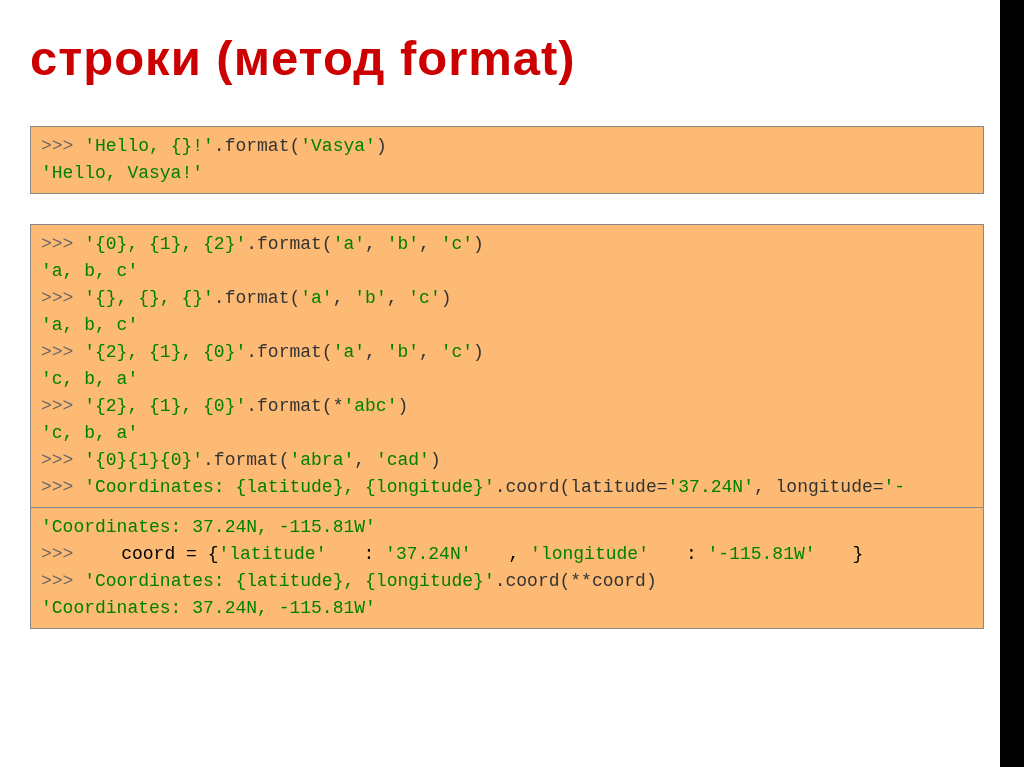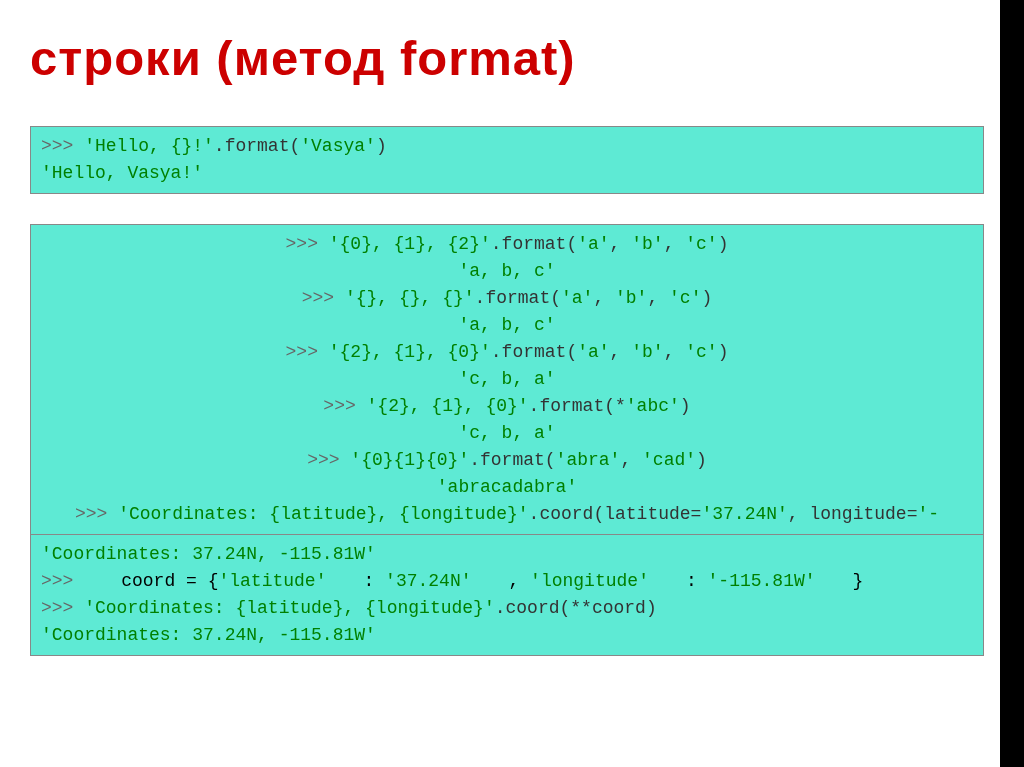--- a/index.html
+++ b/index.html
@@ -33,21 +33,21 @@
       margin-bottom: 40px;
       letter-spacing: 1px;
     }
     .code-box {
       border: 1px solid #888;
       padding: 6px 10px;
       margin-bottom: 10px;
       font-family: 'Courier New', monospace;
       font-size: 18px;
       line-height: 1.5;
-      background: #5eead4;
+      background: #fdba74;
     }
     .code-box-gap {
       margin-bottom: 30px;
     }
     .code-line {
       white-space: pre;
     }
     .prompt { color: #666; }
     .string-green { color: #008000; }
     .method { color: #333; }
@@ -59,31 +59,30 @@
 <body>
 
 <div class="content">
   <h1 class="title">строки (метод format)</h1>
 
   <div class="code-box code-box-gap">
     <div class="code-line"><span class="prompt">&gt;&gt;&gt; </span><span class="string-green">'Hello, {}!'</span><span class="method">.format(</span><span class="string-green">'Vasya'</span><span class="method">)</span></div>
     <div class="code-line output-green">'Hello, Vasya!'</div>
   </div>
 
-  <div class="code-box" style="margin-bottom:0;border-bottom:none;text-align:center;">
+  <div class="code-box" style="margin-bottom:0;border-bottom:none;">
     <div class="code-line"><span class="prompt">&gt;&gt;&gt; </span><span class="string-green">'{0}, {1}, {2}'</span><span class="method">.format(</span><span class="string-green">'a'</span><span class="method">, </span><span class="string-green">'b'</span><span class="method">, </span><span class="string-green">'c'</span><span class="method">)</span></div>
     <div class="code-line output-green">'a, b, c'</div>
     <div class="code-line"><span class="prompt">&gt;&gt;&gt; </span><span class="string-green">'{}, {}, {}'</span><span class="method">.format(</span><span class="string-green">'a'</span><span class="method">, </span><span class="string-green">'b'</span><span class="method">, </span><span class="string-green">'c'</span><span class="method">)</span></div>
     <div class="code-line output-green">'a, b, c'</div>
     <div class="code-line"><span class="prompt">&gt;&gt;&gt; </span><span class="string-green">'{2}, {1}, {0}'</span><span class="method">.format(</span><span class="string-green">'a'</span><span class="method">, </span><span class="string-green">'b'</span><span class="method">, </span><span class="string-green">'c'</span><span class="method">)</span></div>
     <div class="code-line output-green">'c, b, a'</div>
     <div class="code-line"><span class="prompt">&gt;&gt;&gt; </span><span class="string-green">'{2}, {1}, {0}'</span><span class="method">.format(*</span><span class="string-green">'abc'</span><span class="method">)</span></div>
     <div class="code-line output-green">'c, b, a'</div>
     <div class="code-line"><span class="prompt">&gt;&gt;&gt; </span><span class="string-green">'{0}{1}{0}'</span><span class="method">.format(</span><span class="string-green">'abra'</span><span class="method">, </span><span class="string-green">'cad'</span><span class="method">)</span></div>
-    <div class="code-line output-green">'abracadabra'</div>
     <div class="code-line"><span class="prompt">&gt;&gt;&gt; </span><span class="string-green">'Coordinates: {latitude}, {longitude}'</span><span class="method">.coord(latitude=</span><span class="string-green">'37.24N'</span><span class="method">, longitude=</span><span class="string-green">'-</span></div>
   </div>
 
   <div class="code-box">
     <div class="code-line output-green">'Coordinates: 37.24N, -115.81W'</div>
     <div class="code-line"><span class="prompt">&gt;&gt;&gt; </span><span class="black">coord = {</span><span class="string-green">'latitude'</span><span class="black">: </span><span class="string-green">'37.24N'</span><span class="black">, </span><span class="string-green">'longitude'</span><span class="black">: </span><span class="string-green">'-115.81W'</span><span class="black">}</span></div>
     <div class="code-line"><span class="prompt">&gt;&gt;&gt; </span><span class="string-green">'Coordinates: {latitude}, {longitude}'</span><span class="method">.coord(**coord)</span></div>
     <div class="code-line output-green">'Coordinates: 37.24N, -115.81W'</div>
   </div>
 </div>

